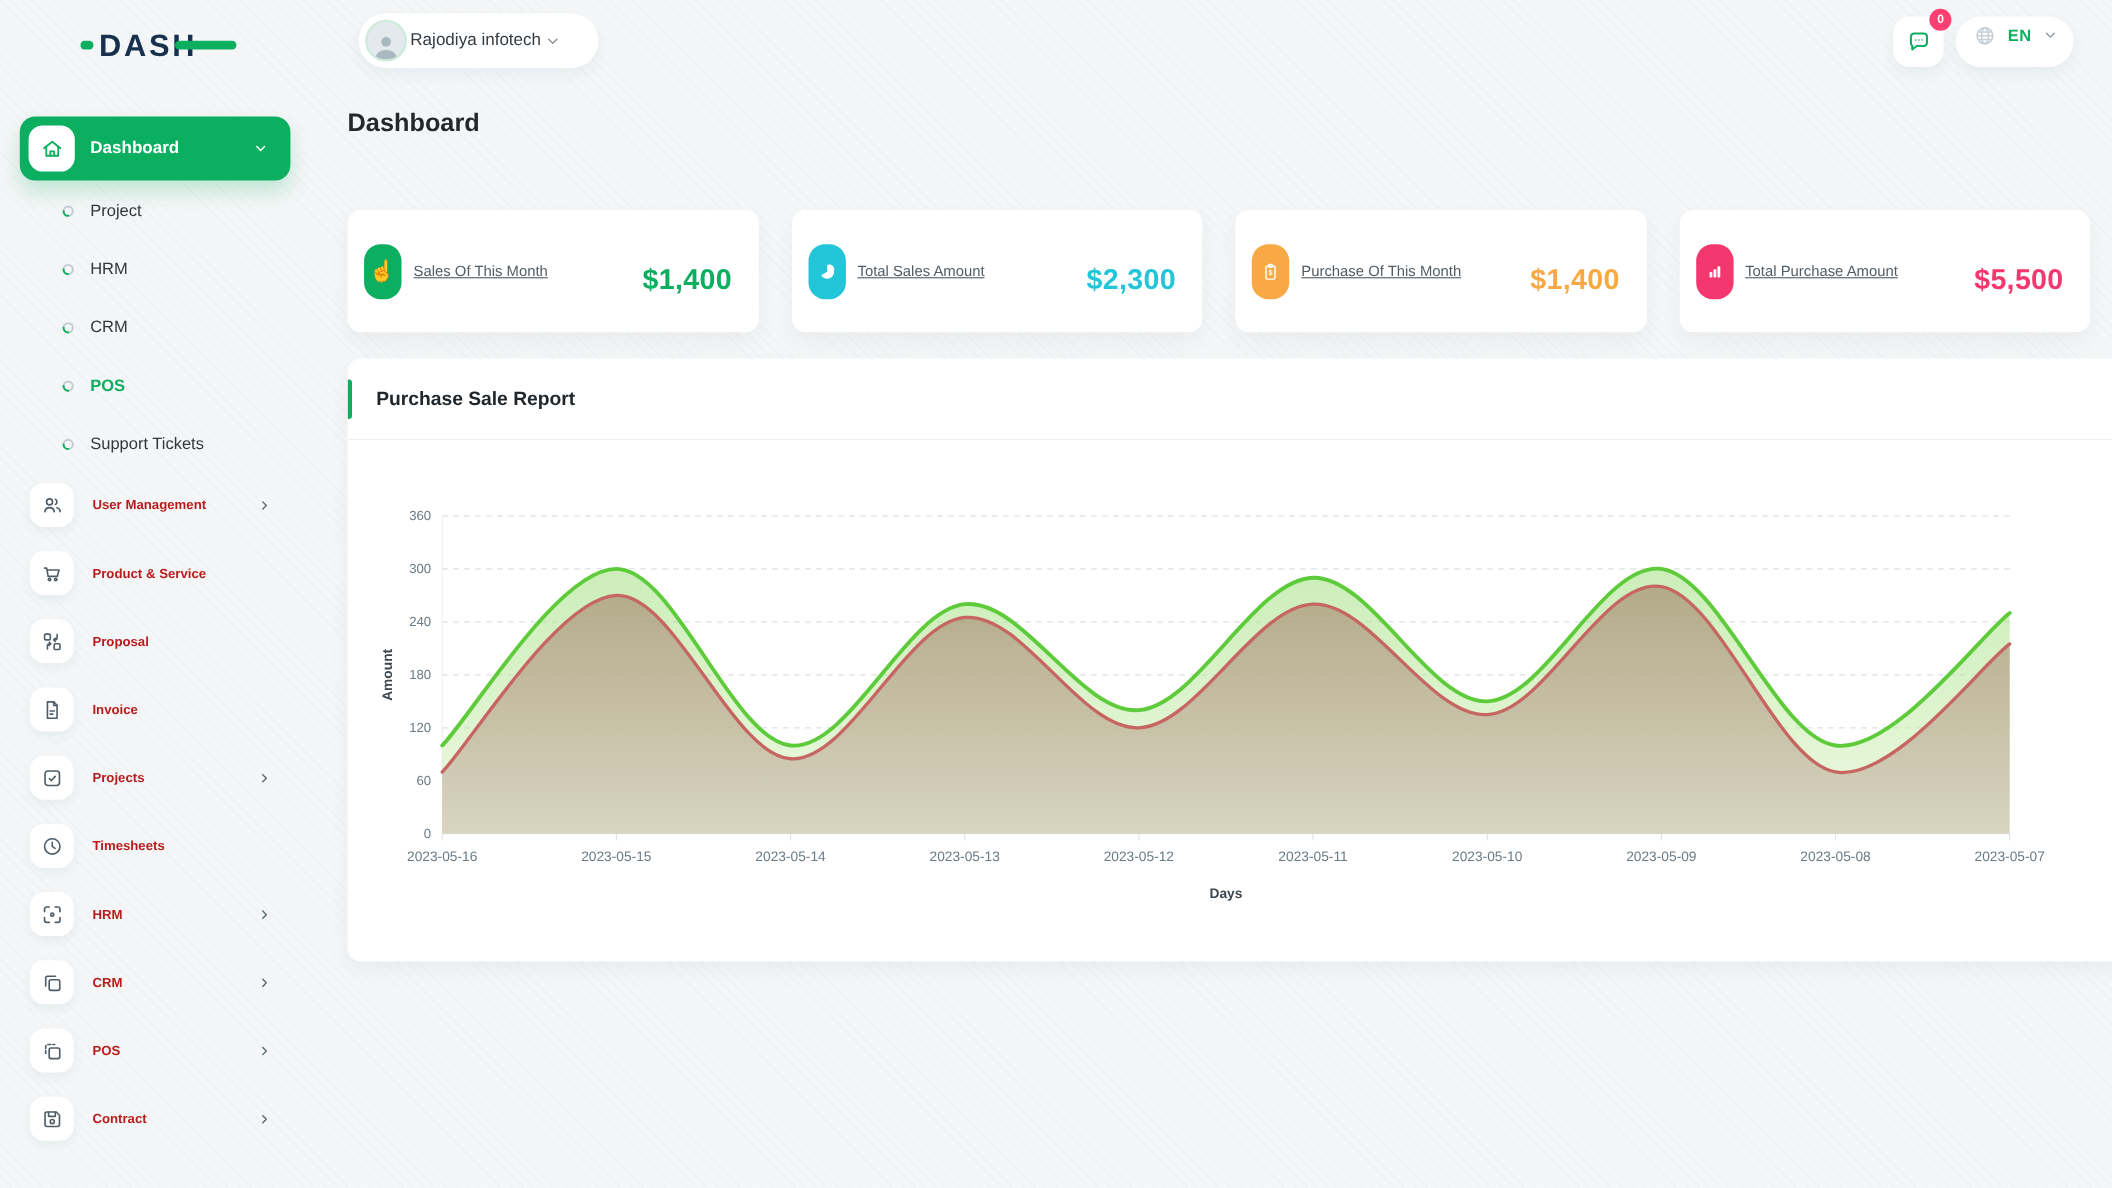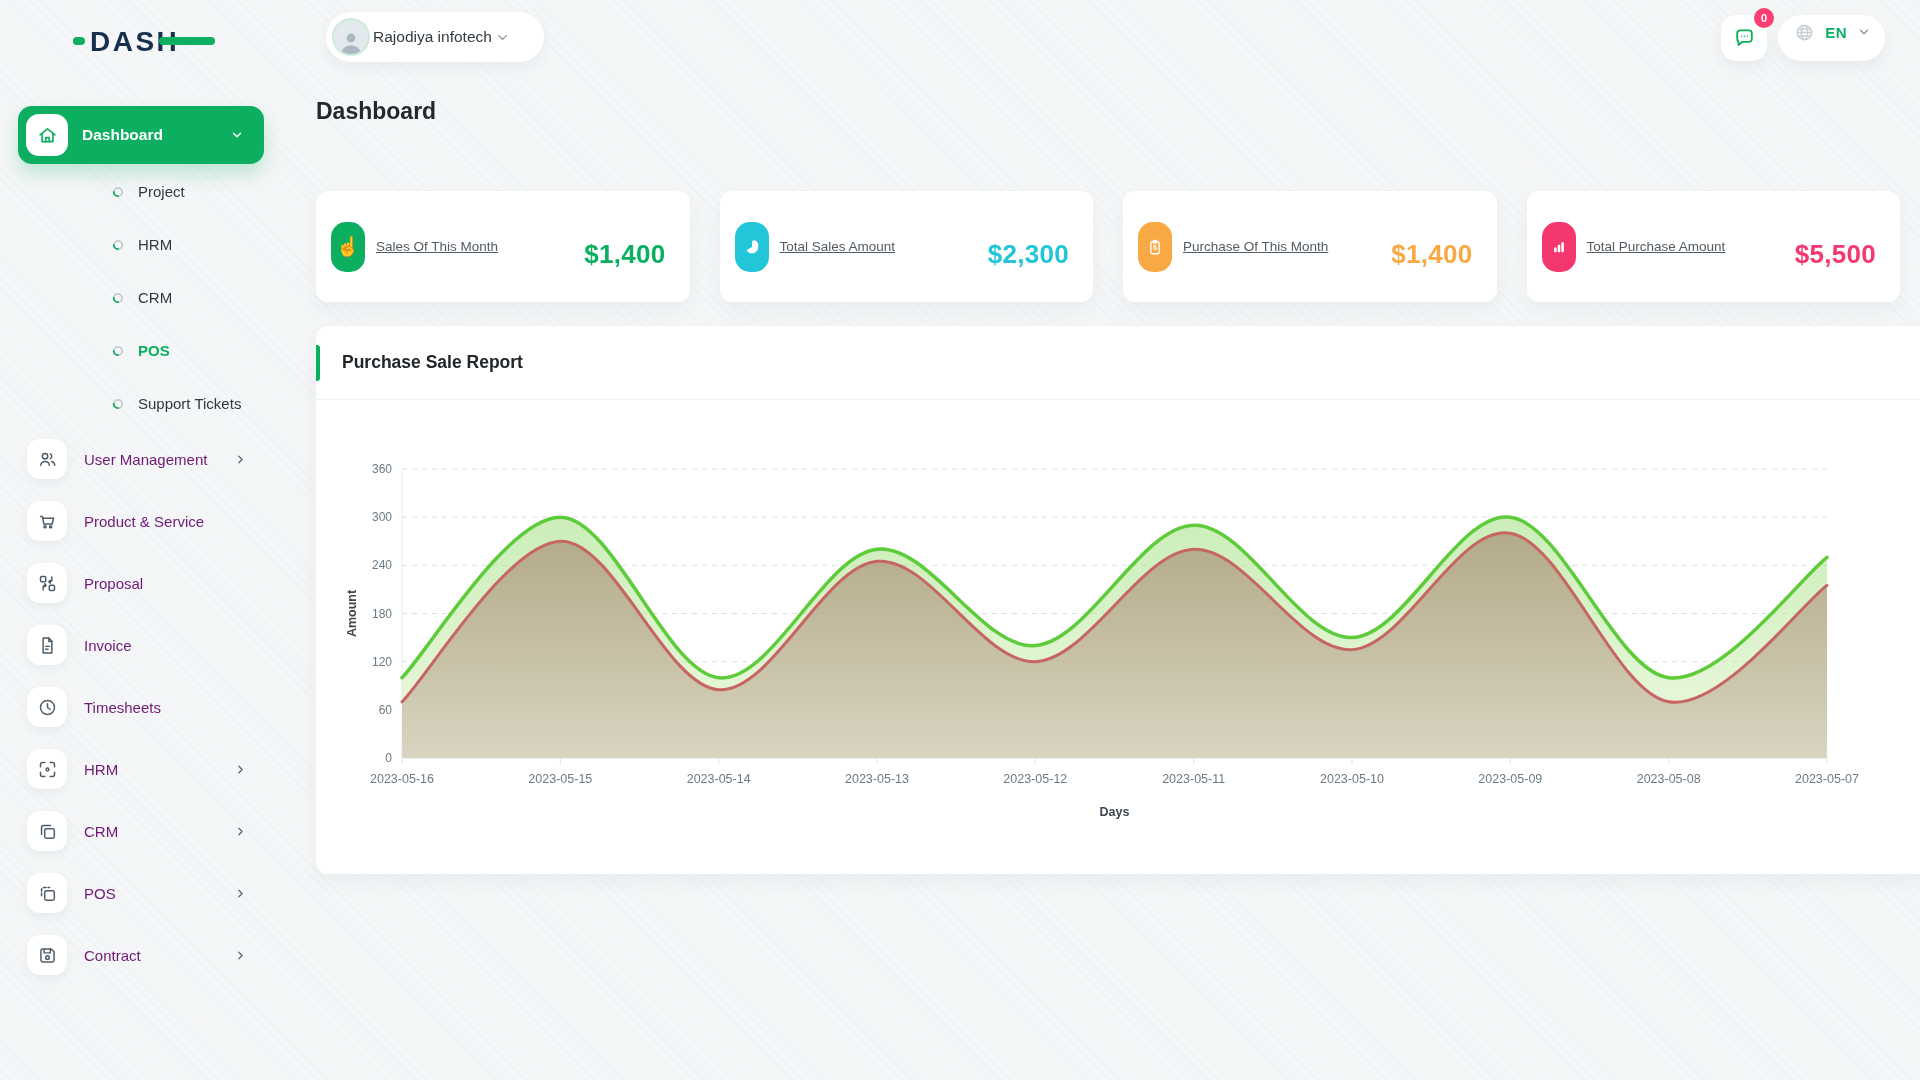--- a/index.html
+++ b/index.html
@@ -23,31 +23,31 @@
     padding:0 20px 0 8px; gap:14px; cursor:pointer;
     box-shadow:0 10px 18px rgba(12,175,96,.22);
   }
   .dash-btn .iconbox {
     width:42px; height:42px; background:#fff; border-radius:13px;
     display:flex; align-items:center; justify-content:center; flex:0 0 auto;
   }
   .dash-btn .lbl { color:#fff; font-size:15.5px; font-weight:700; }
   .dash-btn .chev { margin-left:auto; }
   .subnav { position:absolute; left:0; top:165px; width:285px; list-style:none; }
-  .subnav li { height:53px; display:flex; align-items:center; padding-left:70px; gap:14px; cursor:pointer;margin-left:42px; }
+  .subnav li { height:53px; display:flex; align-items:center; padding-left:56px; gap:14px; cursor:pointer; }
   .subnav li .txt { font-size:15px; color:#30383d; font-weight:500; }
   .subnav li.active .txt { color:#0caf60; font-weight:700; }
   .mainnav { position:absolute; left:0; top:428px; width:285px; list-style:none; }
   .mainnav li { height:62px; display:flex; align-items:center; padding:0 38px 0 27px; gap:17px; cursor:pointer; }
   .mainnav .navicon {
     width:40px; height:40px; background:#fff; border-radius:13px; flex:0 0 auto;
     display:flex; align-items:center; justify-content:center;
     box-shadow:0 4px 10px rgba(55,80,95,.06); color:#4f5d68;
   }
-  .mainnav .lbl { font-size:15px; color:#701a75; font-weight:400; }
+  .mainnav .lbl { font-size:12px; color:#b91c1c; font-weight:700; }
   .mainnav .chev { margin-left:auto; }
 
   
   .workspace {
     position:absolute; left:326px; top:12px; height:50px; min-width:218px;
     background:#fff; border-radius:25px; display:flex; align-items:center;
     padding:0 18px 0 6px; gap:3px; cursor:pointer;
     box-shadow:0 6px 14px rgba(55,80,95,.06);
   }
   .avatar {
@@ -208,20 +208,34 @@
     </li>
     <li>
       <span class="navicon">
         <svg width="21" height="21" viewBox="0 0 24 24" fill="none" stroke="currentColor" stroke-width="1.7" stroke-linecap="round" stroke-linejoin="round">
             <path d="M7 3.5h6.5l3.5 3.6V20.5H7z"></path>
             <path d="M13.5 3.5V7.3H17"></path>
             <path d="M9.8 13h4.4M9.8 16.2h2.8"></path>
           </svg>
       </span>
       <span class="lbl">Invoice</span>
+    </li>
+    <li>
+      <span class="navicon">
+        <svg width="21" height="21" viewBox="0 0 24 24" fill="none" stroke="currentColor" stroke-width="1.7" stroke-linecap="round" stroke-linejoin="round">
+            <rect x="4.5" y="4.5" width="15" height="15" rx="3"></rect>
+            <path d="m9 12.3 2.1 2.1 4-4.4"></path>
+          </svg>
+      </span>
+      <span class="lbl">Projects</span>
+      <span class="chev">
+          <svg width="13" height="13" viewBox="0 0 24 24" fill="none" stroke="#5b666e" stroke-width="2.3" stroke-linecap="round" stroke-linejoin="round">
+            <path d="m9 6 6 6-6 6"></path>
+          </svg>
+        </span>
     </li>
     <li>
       <span class="navicon">
         <svg width="21" height="21" viewBox="0 0 24 24" fill="none" stroke="currentColor" stroke-width="1.7" stroke-linecap="round" stroke-linejoin="round">
             <circle cx="12" cy="12" r="8"></circle>
             <path d="M12 7.6V12l2.9 2"></path>
           </svg>
       </span>
       <span class="lbl">Timesheets</span>
     </li>

